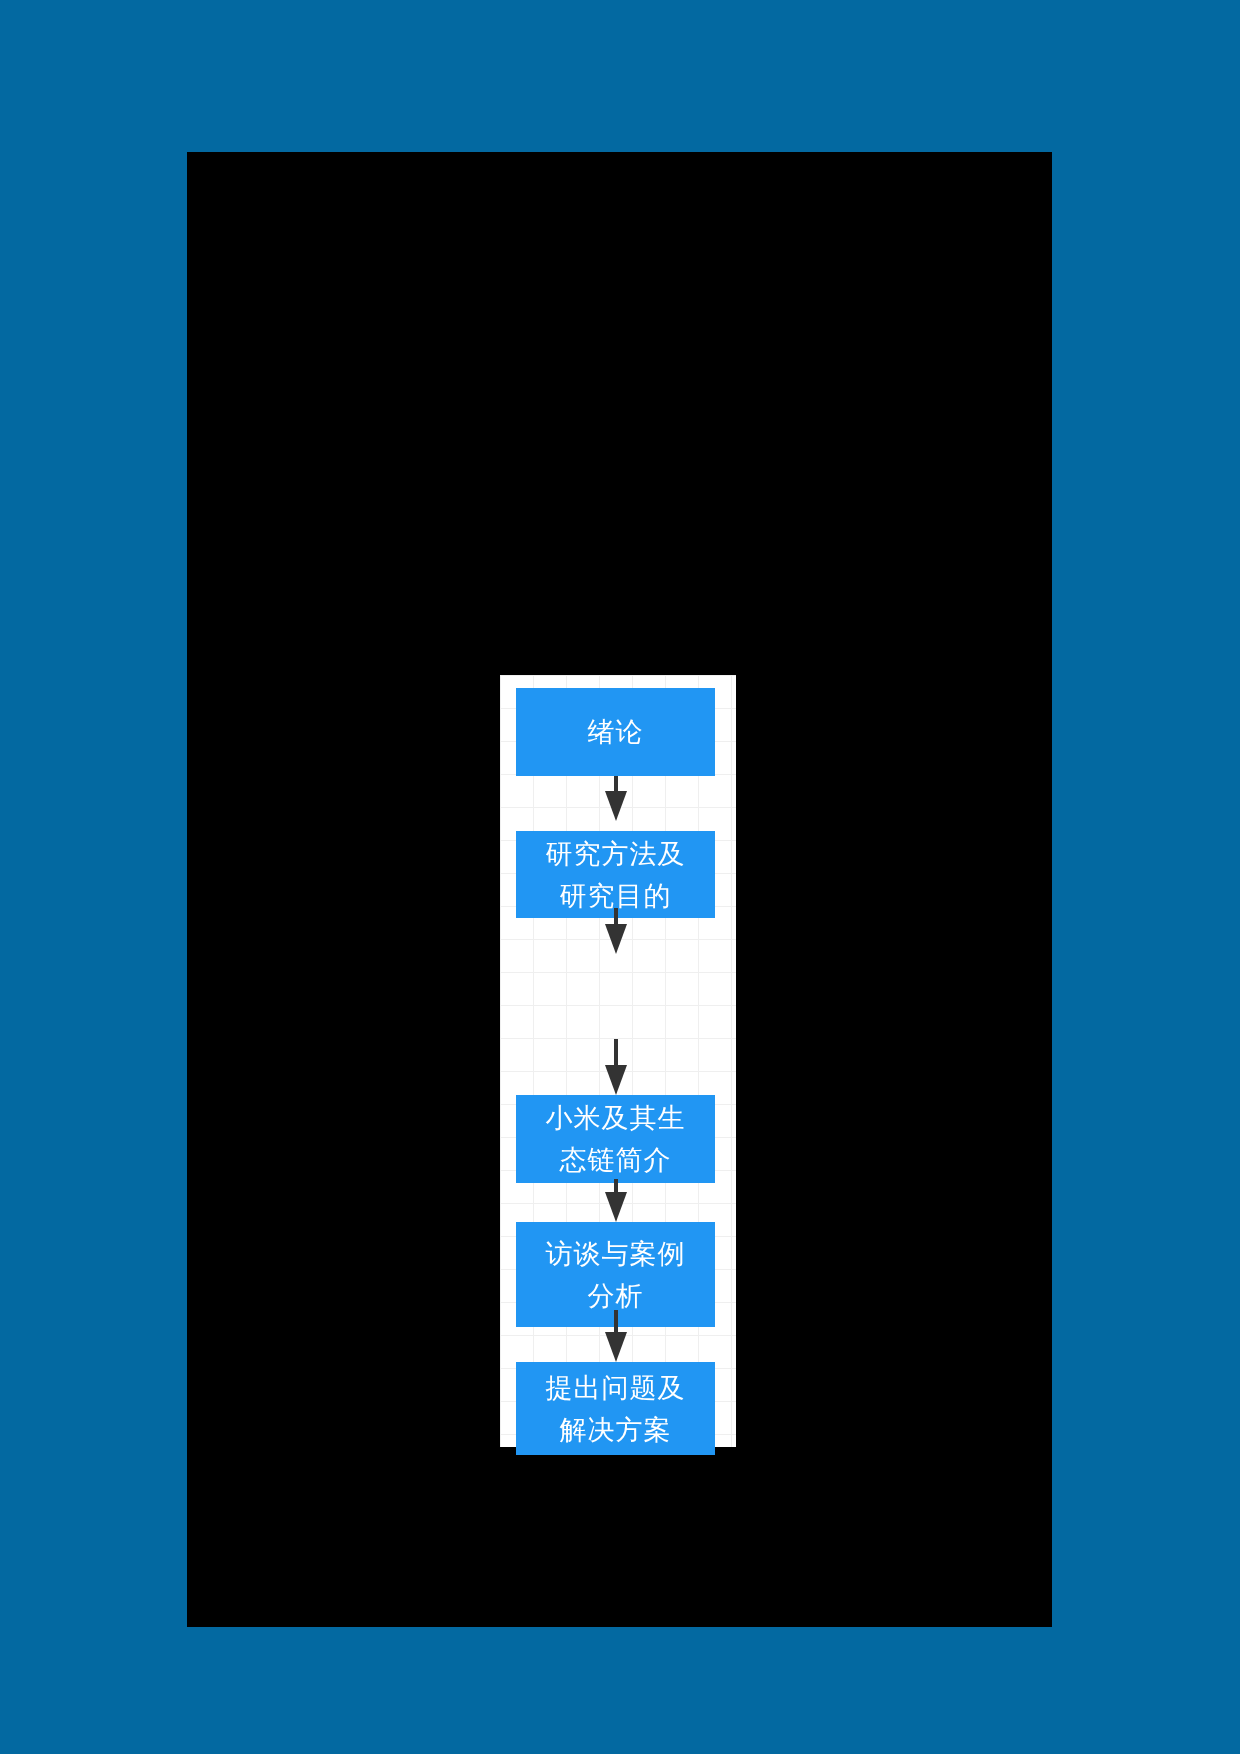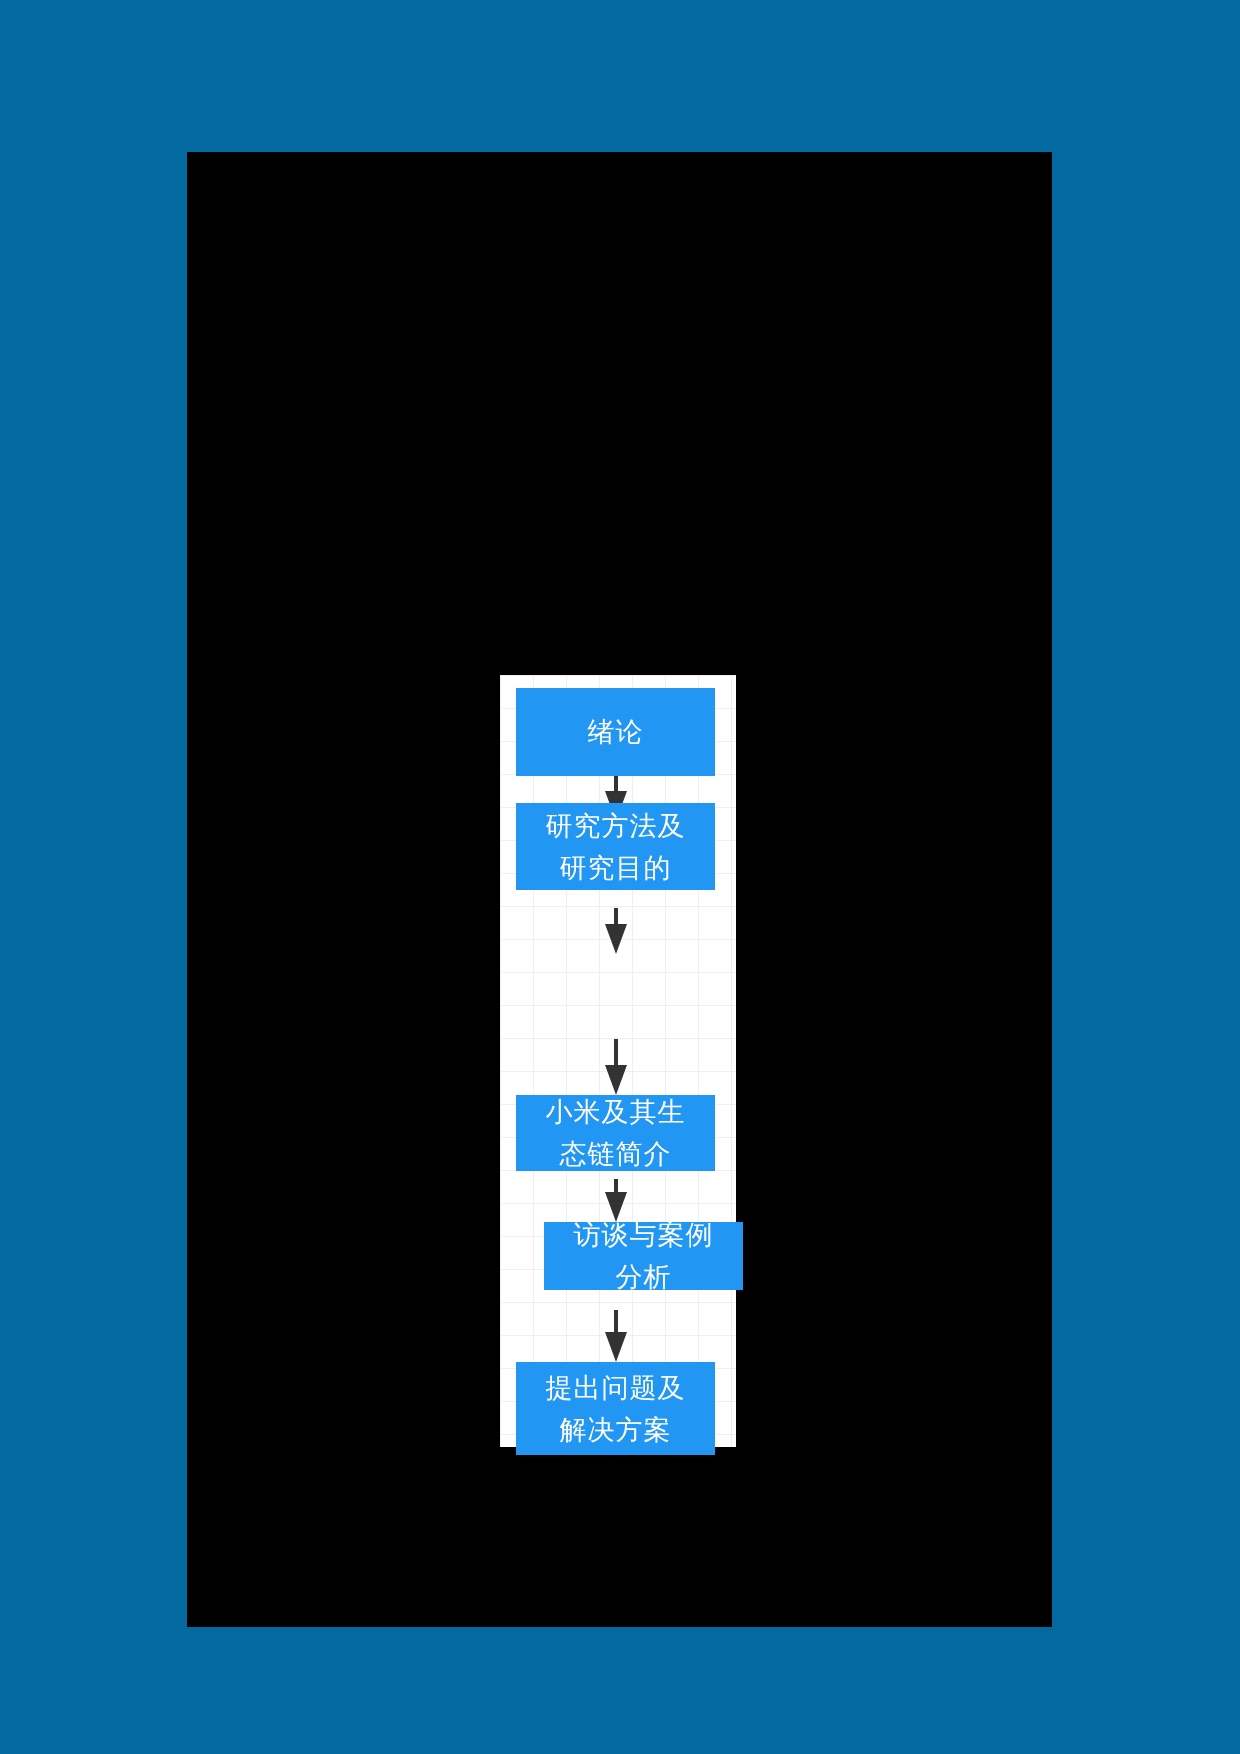--- a/index.html
+++ b/index.html
@@ -48,24 +48,24 @@
     align-items: center;
     justify-content: center;
     text-align: center;
     font-size: 27px;
     line-height: 42px;
     letter-spacing: 1px;
     white-space: pre-line;
     box-sizing: border-box;
   }
   .node-1 { top: 13px;  height: 88px; }
-  .node-2 { top: 128px; height: 87px; }
+  .node-2 { top: 156px; height: 87px; }
   .node-3 { top: 279px; height: 85px; }
-  .node-4 { top: 420px; height: 76px; }
-  .node-5 { top: 547px; height: 68px; margin-left: 28px; }
+  .node-4 { top: 420px; height: 88px; }
+  .node-5 { top: 547px; height: 105px; }
   .node-6 { top: 687px; height: 93px; }
   
   .arrow {
     position: absolute;
     left: 105px;
     width: 22px;
   }
   .arrow-1 { top: 101px; height: 45px; }
   .arrow-2 { top: 233px; height: 46px; }
   .arrow-3 { top: 364px; height: 56px; }

